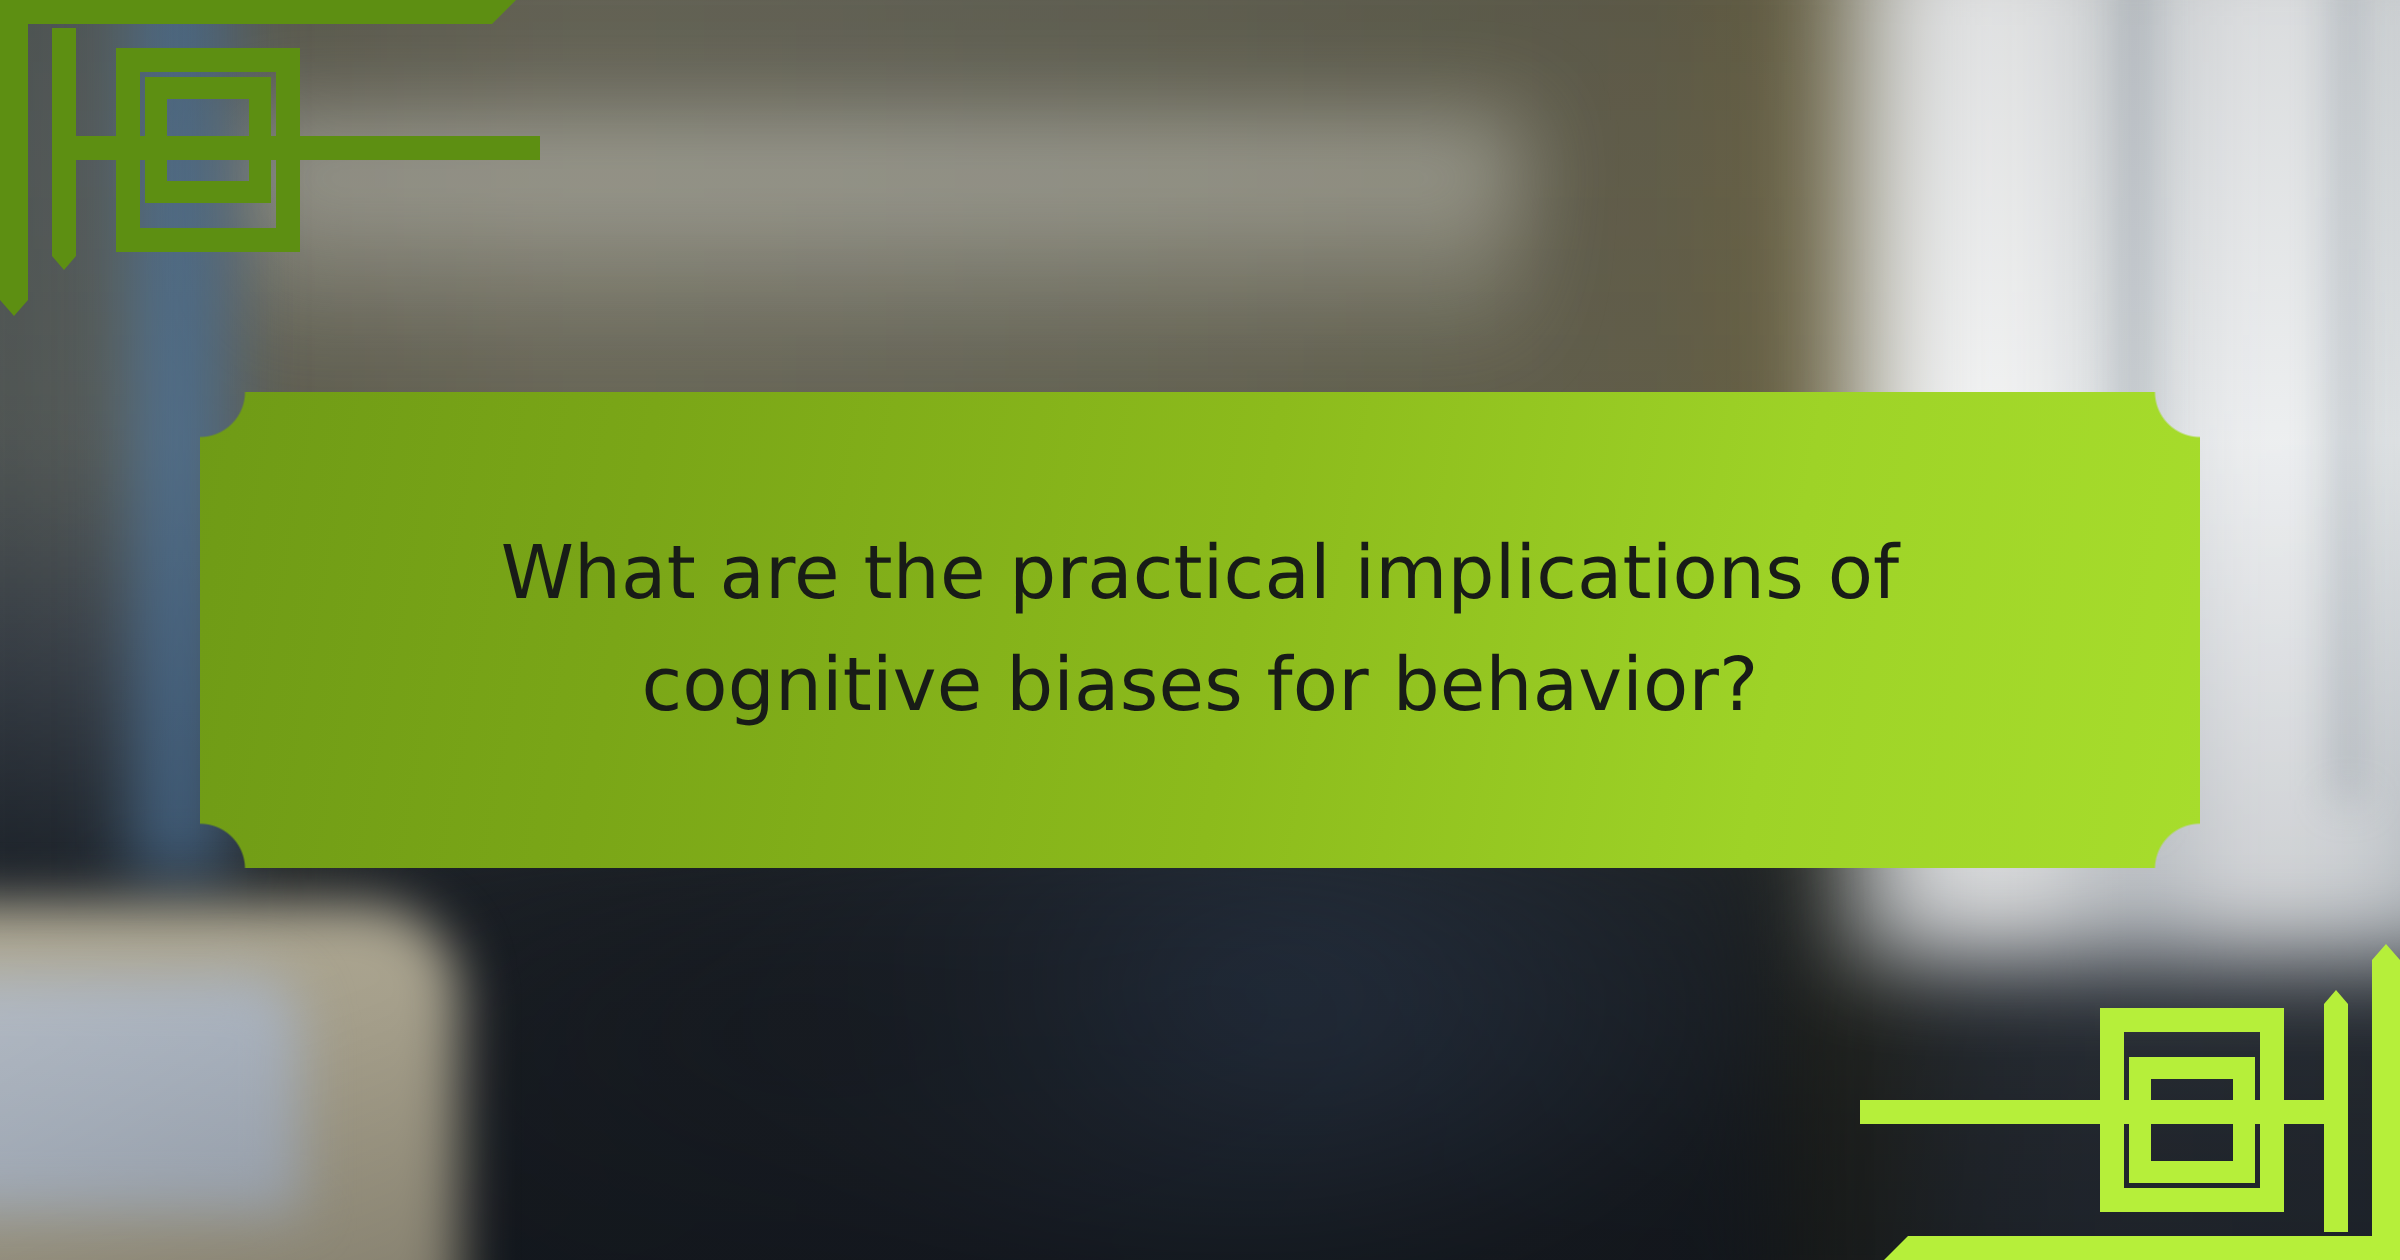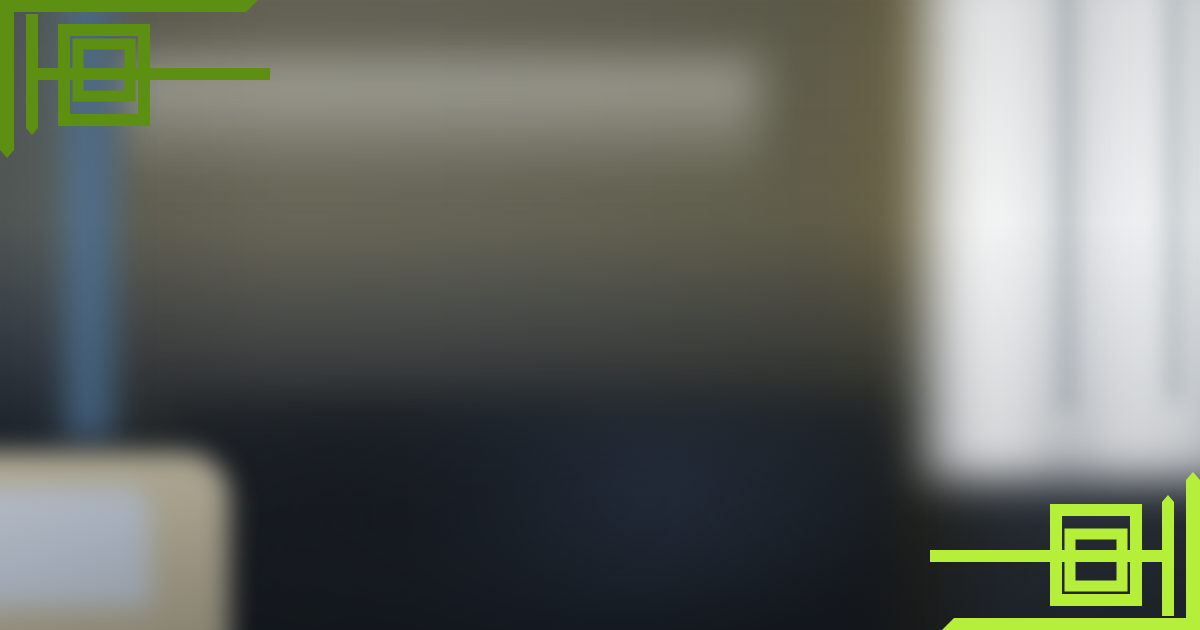--- a/index.html
+++ b/index.html
@@ -234,14 +234,17 @@
       <polygon points="26,68 172,68 162,80 26,80"></polygon>
       <polygon points="58,24 70,24 70,126 58,126"></polygon>
       <polygon points="58,24 150,24 150,36 58,36"></polygon>
       <polygon points="138,24 150,24 150,126 138,126"></polygon>
       <polygon points="58,114 150,114 150,126 58,126"></polygon>
       <rect x="78" y="44" width="52" height="52" fill="none" stroke="#b6ef3a" stroke-width="11"></rect>
       <polygon points="130,68 400,68 388,80 130,80"></polygon>
     </g>
   </svg>
 
+  <div id="card">
+    <p id="card-text">What are the practical implications of cognitive biases for behavior?</p>
+  </div>
 
 </div>
 
 </body></html>

